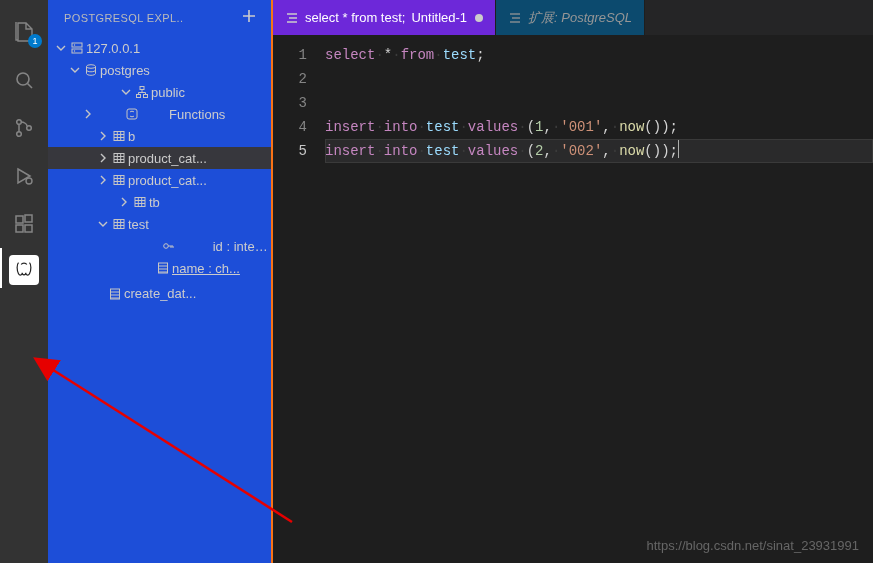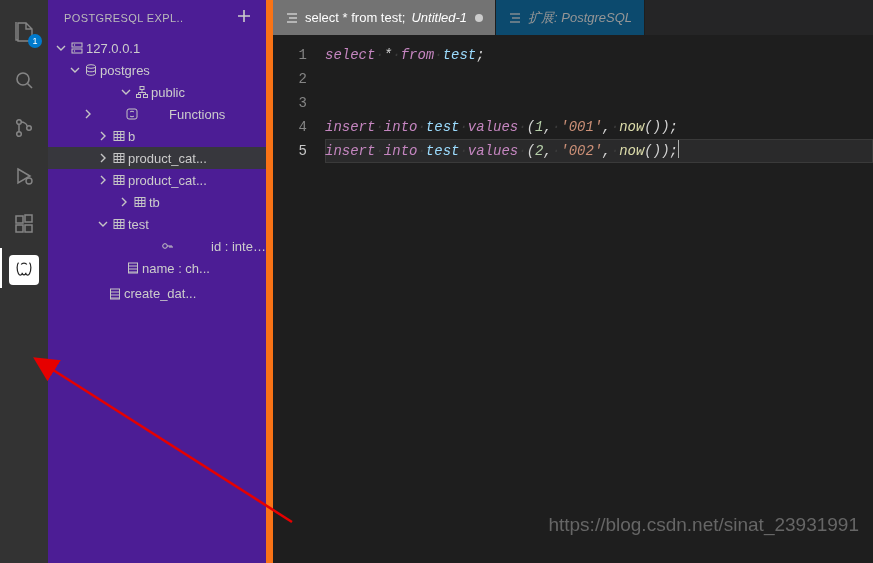--- a/index.html
+++ b/index.html
@@ -56,23 +56,23 @@
     color: #333;
   }
   .activity-postgres svg path { stroke: #222; }
   .activity-active-indicator {
     position: absolute; left: 0; width: 2px; top: 0; bottom: 0; background: #fff;
   }
 
   
   .sidebar {
     width: 225px;
-    background: #4c1d95;
+    background: #1d4ed8;
     display: flex; flex-direction: column;
-    border-right: 7px solid #f97316;
+    border-right: 2px solid #f97316;
   }
   .sidebar-header {
     height: 35px;
     display: flex; align-items: center;
     padding: 0 10px 0 16px;
     color: #bbbbbb;
     font-size: 11px;
     letter-spacing: 0.4px;
   }
   .sidebar-header .title { flex: 1; overflow: hidden; text-overflow: ellipsis; white-space: nowrap; }
@@ -117,61 +117,61 @@
     display: flex; align-items: center;
     padding: 0 12px;
     background: #0c4a6e;
     border-right: 1px solid #1e1e1e;
     color: #969696;
     font-size: 13px;
     cursor: pointer;
     font-style: italic;
   }
   .tab.active {
-    background: #737373;
+    background: #6d28d9;
     color: #ffffff;
     font-style: normal;
   }
   .tab .tab-icon { margin-right: 6px; display: inline-flex; }
   .tab .dirty-dot {
     width: 8px; height: 8px; border-radius: 50%;
     background: #cccccc; margin-left: 8px;
   }
   .tab.inactive .tab-icon svg { opacity: .85; }
-  .tab .tab-title2 { margin-left: 6px; font-style: italic; }
+  .tab .tab-title2 { margin-left: 6px; }
 
   .editor-body { flex: 1; display: flex; font-family: Consolas, "Courier New", monospace; font-size: 14px; }
   .gutter {
     width: 52px; text-align: right;
     color: #858585;
     padding-top: 8px;
     user-select: none;
   }
   .gutter div { height: 24px; line-height: 24px; padding-right: 18px; }
   .gutter .current { color: #c6c6c6; }
   .code { flex: 1; padding-top: 8px; position: relative; }
-  .code-line { height: 24px; line-height: 24px; white-space: pre; font-style: italic; }
+  .code-line { height: 24px; line-height: 24px; white-space: pre; }
   .code-line.cl-current { background: #2a2a2b; box-shadow: inset 0 0 0 1px #3a3a3a; }
   .kw { color: #c586c0; }
   .ident { color: #9cdcfe; }
   .num { color: #b5cea8; }
   .str { color: #ce9178; }
   .fn { color: #dcdcaa; }
   .punct { color: #d4d4d4; }
   .star { color: #d4d4d4; }
   .ws-dot { color: #3b3b3b; }
   .cursor {
     display: inline-block; width: 1px; height: 18px;
     background: #aeafad; vertical-align: -3px; margin-left: 0px;
   }
 
   .watermark {
     position: absolute;
-    right: 14px; bottom: 27px;
-    color: #666; font-size: 19px;
+    right: 14px; bottom: 10px;
+    color: #666; font-size: 13px;
   }
 
   .arrow-overlay {
     position: absolute;
     left: 0; top: 0;
     pointer-events: none;
   }
 </style>
 </head>
 <body>
@@ -373,21 +373,21 @@
             </svg>
           </span>
           <span class="node-icon">
             <svg width="14" height="14" viewBox="0 0 14 14" fill="none">
               <circle cx="5" cy="7" r="2.3" stroke="#c5c5c5"></circle>
               <path d="M7.3 7H12M10 7v2M12 7v2" stroke="#c5c5c5"></path>
             </svg>
           </span>
           <span class="node-label">id : integer</span>
         </div>
-        <div class="tree-row" style="padding-left: 62px;">
+        <div class="tree-row" style="padding-left: 92px; text-decoration: underline;">
           <span class="twisty blank">
             <svg width="12" height="12" viewBox="0 0 12 12">
               <path d="M4 2l4 4-4 4" stroke="#c5c5c5" stroke-width="1.4" fill="none"></path>
             </svg>
           </span>
           <span class="node-icon">
             <svg width="14" height="14" viewBox="0 0 14 14" fill="none">
               <rect x="2.5" y="2" width="9" height="10" stroke="#c5c5c5"></rect>
               <path d="M2.5 5h9M2.5 8h9M2.5 11h9" stroke="#c5c5c5"></path>
             </svg>

